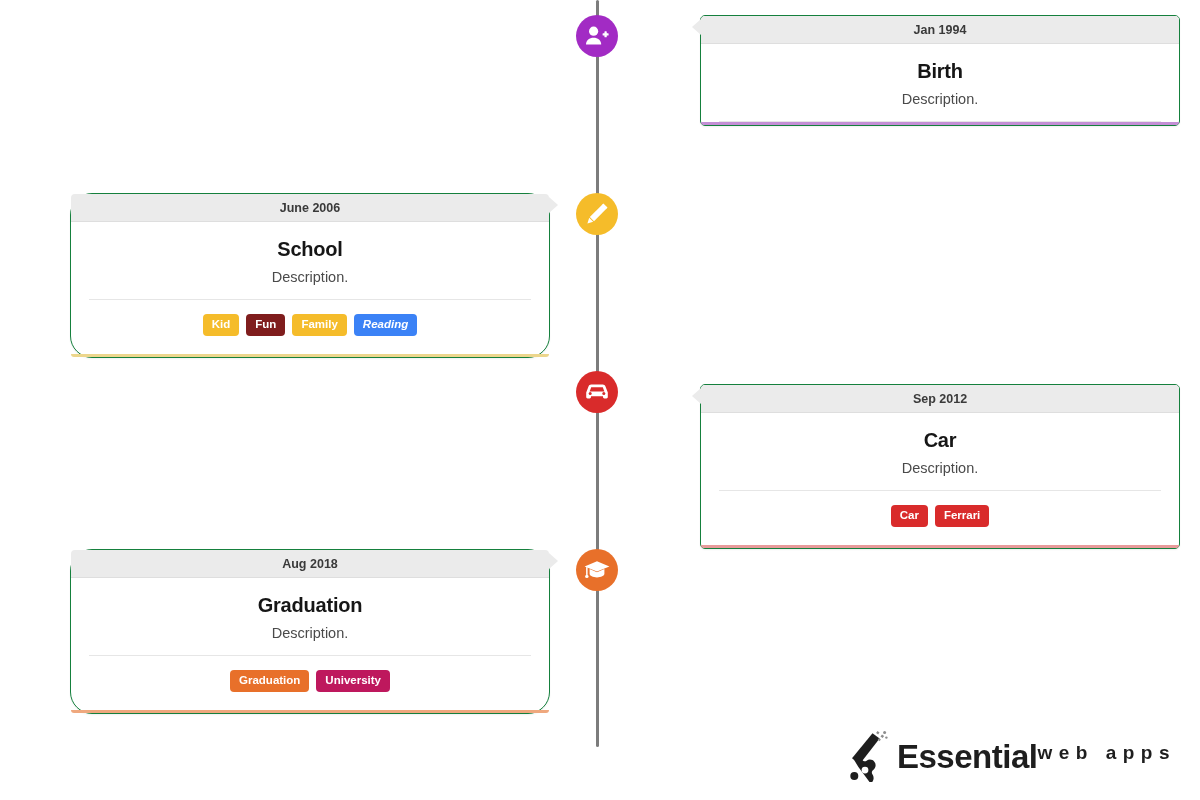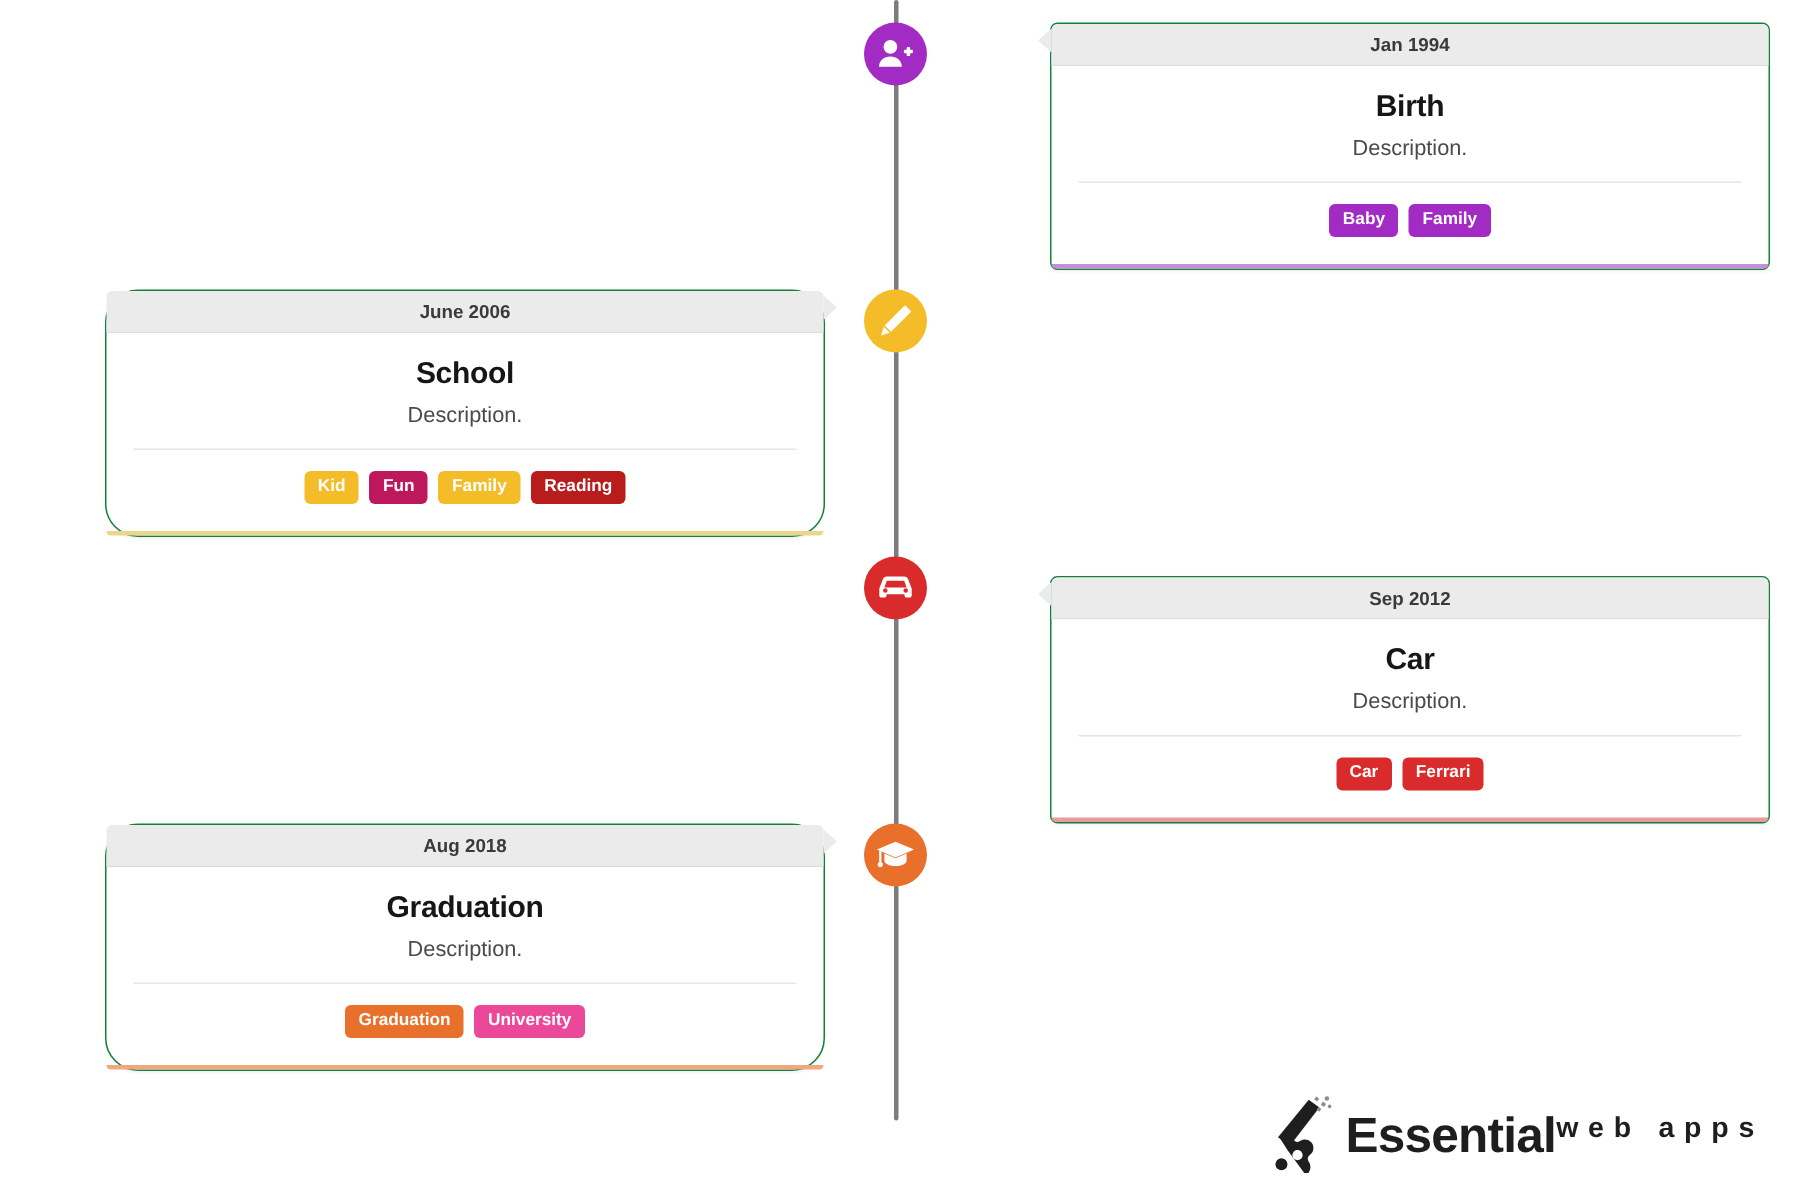--- a/index.html
+++ b/index.html
@@ -177,47 +177,43 @@
             <rect x="19.45" y="6.35" width="2.3" height="6.0" rx="0.6" fill="#ffffff"></rect>
           </svg>
         </span>
       </div>
       <div class="tl-card right" style="top: 15px;">
         <div class="tl-card-header">Jan 1994</div>
         <div class="tl-card-body">
           <div class="tl-title">Birth</div>
           <div class="tl-desc">Description.</div>
           <div class="tl-sep"></div>
-          <div class="tl-tags">
-            <span class="tl-tag" style="background: rgb(162, 43, 196);">Baby</span>
-            <span class="tl-tag" style="background: rgb(162, 43, 196);">Family</span>
-          </div>
         </div>
         <div class="tl-accent" style="background: rgb(196, 143, 214);"></div>
       </div>
       <div class="tl-icon" style="top: 193px; background: rgb(245, 188, 42);">
         <span>
           <svg width="22" height="22" viewBox="0 0 22 22" aria-hidden="true">
             <path d="M16.4 1.4 L20.6 5.6 L8.0 18.2 L3.8 14.0 Z" fill="#ffffff"></path>
             <path d="M3.2 14.8 L7.2 18.8 L1.4 20.6 Z" fill="#ffffff"></path>
             <path d="M17.4 0.5 L21.5 4.6 L19.9 6.2 L15.8 2.1 Z" fill="#ffffff"></path>
           </svg>
         </span>
       </div>
       <div class="tl-card left" style="top: 193px;">
         <div class="tl-card-header">June 2006</div>
         <div class="tl-card-body">
           <div class="tl-title">School</div>
           <div class="tl-desc">Description.</div>
           <div class="tl-sep"></div>
           <div class="tl-tags">
             <span class="tl-tag" style="background: rgb(245, 188, 42);">Kid</span>
-            <span class="tl-tag" style="background: #be185d;">Fun</span>
+            <span class="tl-tag" style="background: #7f1d1d;">Fun</span>
             <span class="tl-tag" style="background: rgb(245, 188, 42);">Family</span>
-            <span class="tl-tag" style="background: #b91c1c;">Reading</span>
+            <span class="tl-tag" style="background: #3b82f6; font-style: italic;">Reading</span>
           </div>
         </div>
         <div class="tl-accent" style="background: rgb(236, 214, 140);"></div>
       </div>
       <div class="tl-icon" style="top: 371px; background: rgb(217, 43, 43);">
         <span>
           <svg width="26" height="20" viewBox="0 0 26 20" aria-hidden="true">
             <path d="M2.2 10.4 L4.6 4.2 C5.0 3.1 6.0 2.4 7.2 2.4 L18.8 2.4 C20.0 2.4 21.0 3.1 21.4 4.2 L23.8 10.4 L23.8 15.0 C23.8 15.8 23.2 16.4 22.4 16.4 L20.4 16.4 C19.6 16.4 19.0 15.8 19.0 15.0 L19.0 14.2 L7.0 14.2 L7.0 15.0 C7.0 15.8 6.4 16.4 5.6 16.4 L3.6 16.4 C2.8 16.4 2.2 15.8 2.2 15.0 Z" fill="#ffffff"></path>
             <path d="M5.6 9.6 L7.2 5.2 L18.8 5.2 L20.4 9.6 Z" fill="#d92b2b"></path>
             <circle cx="6.2" cy="11.6" r="1.5" fill="#d92b2b"></circle>
@@ -249,21 +245,21 @@
         </span>
       </div>
       <div class="tl-card left" style="top: 549px;">
         <div class="tl-card-header">Aug 2018</div>
         <div class="tl-card-body">
           <div class="tl-title">Graduation</div>
           <div class="tl-desc">Description.</div>
           <div class="tl-sep"></div>
           <div class="tl-tags">
             <span class="tl-tag" style="background: rgb(232, 112, 42);">Graduation</span>
-            <span class="tl-tag" style="background: #ec4899;">University</span>
+            <span class="tl-tag" style="background: #be185d;">University</span>
           </div>
         </div>
         <div class="tl-accent" style="background: rgb(239, 168, 126);"></div>
       </div>
     </div>
 
   <div id="brand-logo">
     <svg width="48" height="52" viewBox="0 0 48 52" aria-hidden="true">
       <g fill="#1e1e1e">
         <path d="M31.5 3.2 L38.6 8.4 L18.8 34.0 L11.0 28.2 Z"></path>

